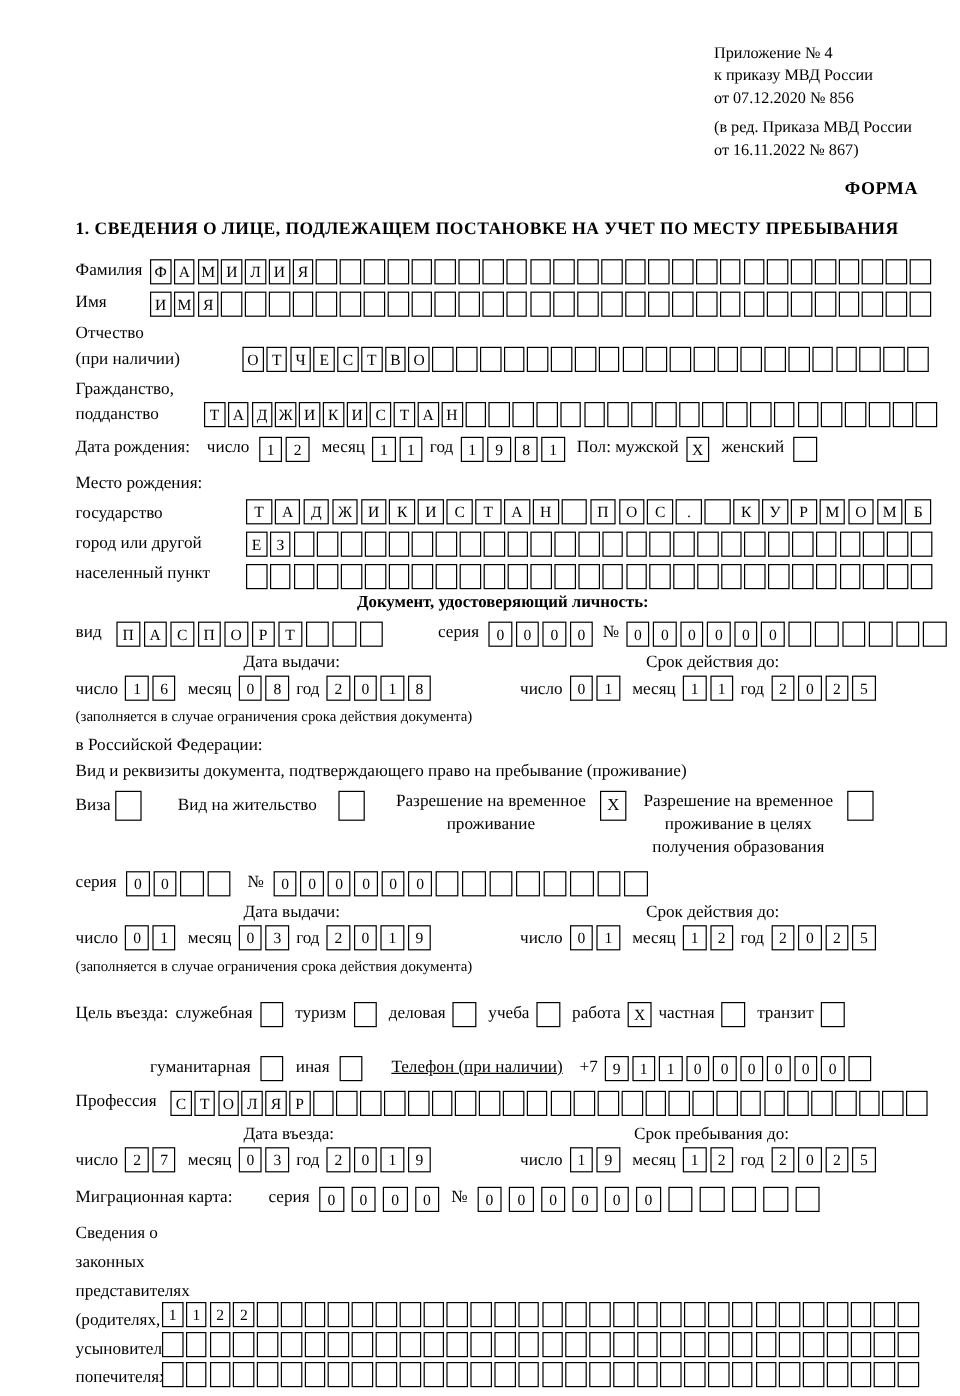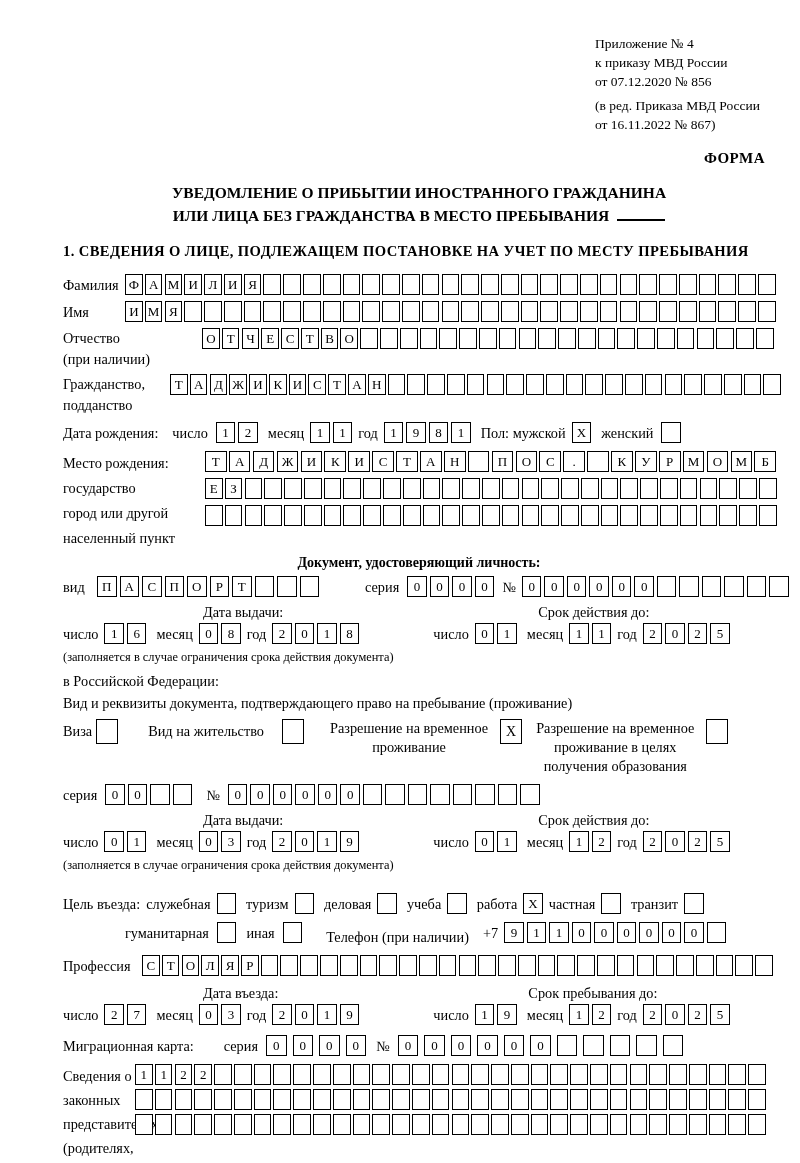--- a/index.html
+++ b/index.html
@@ -13,21 +13,21 @@
   .appendix{width:168px;margin-left:auto;margin-right:12px;font-size:13.5px;line-height:19px;}
   .appendix .rev{margin-top:5px;}
   .forma{margin:16px 10px 0 0;text-align:right;font-weight:bold;font-size:15px;letter-spacing:.5px;}
 
   
   .title{margin-top:14px;text-align:center;font-weight:bold;font-size:15.5px;line-height:23px;}
   .blank-line{display:inline-block;width:48px;border-bottom:2px solid #000;height:14px;margin-left:8px;vertical-align:baseline;}
   .sec-head{margin-top:16px;font-weight:bold;font-size:14.6px;letter-spacing:.4px;}
 
   
-  .r{display:flex;align-items:flex-start;margin:0 0 4px 0;}
+  .r{display:flex;align-items:flex-end;margin:0 0 4px 0;}
   .lbl{font-size:14.3px;line-height:23px;flex:none;white-space:nowrap;}
   .lbl2{font-size:14.3px;line-height:21px;flex:none;}
   .cells{display:flex;gap:2.1px;flex:none;}
   .cell{
     box-sizing:border-box;flex:none;width:17.7px;height:21px;border:1.5px solid #000;
     display:inline-flex;align-items:center;justify-content:center;
     font-size:13px;line-height:1;background:#fff;
   }
   .cells-m{gap:3px;}  .cells-m .cell{width:19.5px;}
   .cells-w{gap:2.3px;} .cells-w .cell{width:21.6px;}
@@ -57,24 +57,20 @@
   <div class="appendix">
     <div>Приложение № 4</div>
     <div>к приказу МВД России</div>
     <div>от 07.12.2020 № 856</div>
     <div class="rev">(в ред. Приказа МВД России</div>
     <div>от 16.11.2022 № 867)</div>
   </div>
 
   <div class="forma">ФОРМА</div>
 
-  <div class="title">
-    <div>УВЕДОМЛЕНИЕ О ПРИБЫТИИ ИНОСТРАННОГО ГРАЖДАНИНА</div>
-    <div><span>ИЛИ ЛИЦА БЕЗ ГРАЖДАНСТВА В МЕСТО ПРЕБЫВАНИЯ</span><span class="blank-line"></span></div>
-  </div>
 
   <div class="sec-head">1. СВЕДЕНИЯ О ЛИЦЕ, ПОДЛЕЖАЩЕМ ПОСТАНОВКЕ НА УЧЕТ ПО МЕСТУ ПРЕБЫВАНИЯ</div>
 
   <div class="r" style="margin-top:14px;">
     <span class="lbl w62">Фамилия</span>
     <span class="cells">
         <span class="cell">Ф</span>
         <span class="cell">А</span>
         <span class="cell">М</span>
         <span class="cell">И</span>
@@ -569,21 +565,21 @@
 
   <div class="r" style="margin-top:6px;">
     <span class="lbl mr8" style="margin-left:62px;">гуманитарная</span>
     <span class="cells cells-m">
         <span class="cell"></span>
       </span>
     <span class="lbl mr8 ml10">иная</span>
     <span class="cells cells-m">
         <span class="cell"></span>
       </span>
-    <span class="lbl" style="margin:4px 14px 0 24px;">Телефон (при наличии)</span>
+    <span class="lbl" style="margin:16px 14px 0 24px;text-decoration:underline;">Телефон (при наличии)</span>
     <span class="lbl mr6">+7</span>
     <span class="cells cells-m">
         <span class="cell">9</span>
         <span class="cell">1</span>
         <span class="cell">1</span>
         <span class="cell">0</span>
         <span class="cell">0</span>
         <span class="cell">0</span>
         <span class="cell">0</span>
         <span class="cell">0</span>

